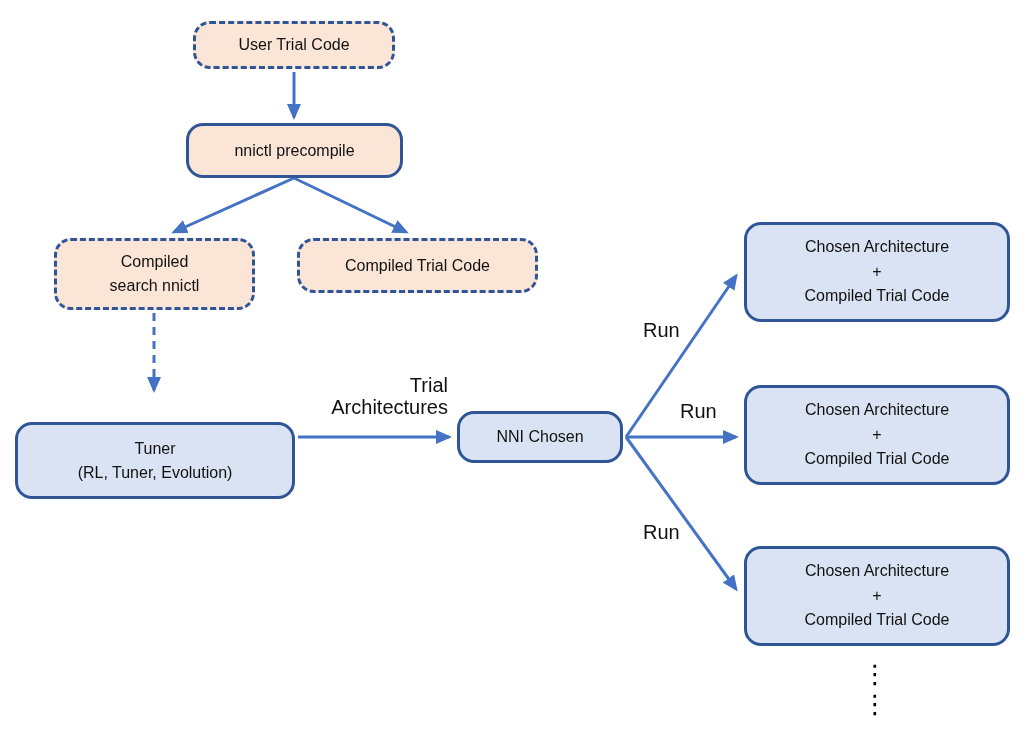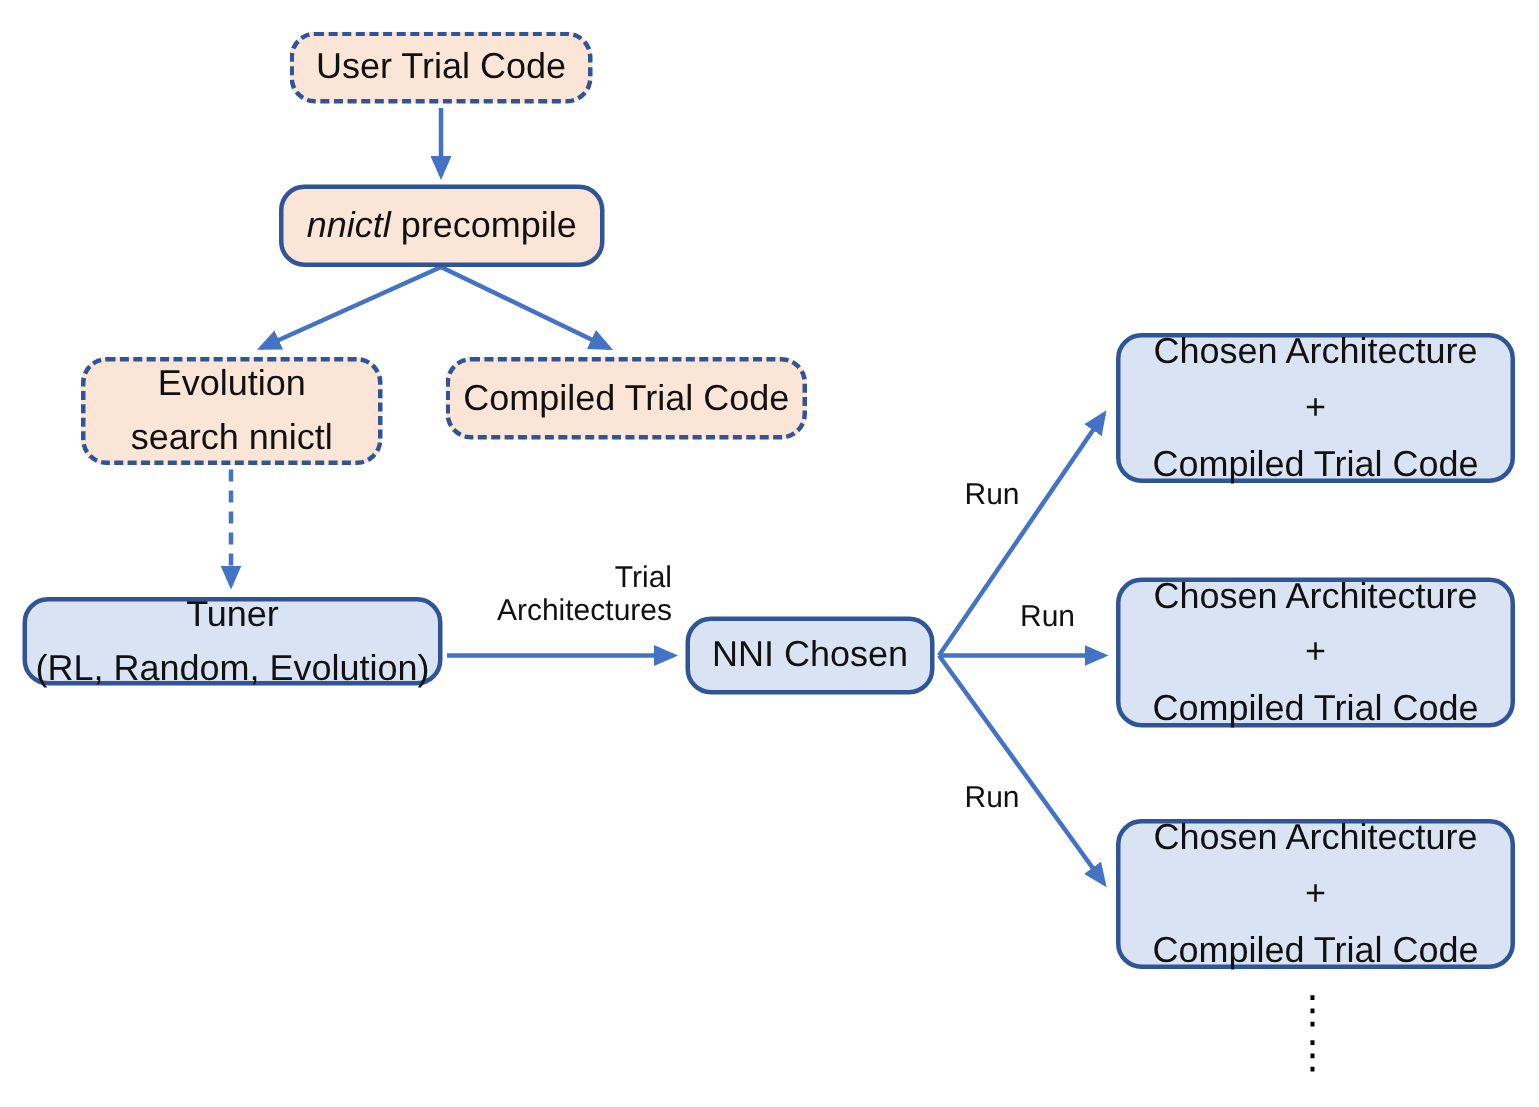--- a/index.html
+++ b/index.html
@@ -13,33 +13,33 @@
   html,body{background:#ffffff}
   body{font-family:"Liberation Sans",sans-serif;color:var(--text)}
   .canvas{position:relative;width:1026px;height:738px;background:#fff;overflow:hidden}
   .arrows{position:absolute;left:0;top:0;width:1026px;height:738px}
   .arrow{stroke:var(--arrow);stroke-width:3;fill:none}
   .arrow.dash{stroke-dasharray:8 6}
   .arrowhead{fill:var(--arrow)}
   .box{
     position:absolute;display:flex;flex-direction:column;
     justify-content:center;align-items:center;text-align:center;
-    font-size:24px;line-height:1.5;color:var(--text);border-radius:17px;
+    font-size:16px;line-height:1.5;color:var(--text);border-radius:17px;
   }
   .peach{background:var(--peach-fill)}
   .blue{background:var(--blue-fill)}
   .solidb{border:3px solid var(--box-border)}
   .dashedb{border:3px dashed var(--box-border)}
   .tri{line-height:1.55}
   .edge-label{position:absolute;font-size:20px;text-align:right;line-height:1.12;color:var(--text)}
   .ellipsis{
     position:absolute;display:flex;flex-direction:column;align-items:center;
     font-size:26px;line-height:1.15;color:#000;font-family:"DejaVu Sans",sans-serif;
   }
-  .italic{font-style:italic}
+  .italic{}
 </style>
 </head>
 <body>
 
 <div class="canvas">
 
   <svg class="arrows" viewBox="0 0 1026 738">
     <defs>
       <marker id="ah" markerUnits="userSpaceOnUse" markerWidth="16" markerHeight="14" refX="13" refY="7" orient="auto">
         <path class="arrowhead" d="M0,0 L16,7 L0,14 Z"></path>
@@ -57,31 +57,31 @@
 
   <div class="box peach dashedb" style="left:193px;top:21px;width:202px;height:48px">
     <span>User Trial Code</span>
   </div>
 
   <div class="box peach solidb" style="left:186px;top:123px;width:217px;height:55px">
     <span><span class="italic">nnictl</span><span> precompile</span></span>
   </div>
 
   <div class="box peach dashedb" style="left:54px;top:238px;width:201px;height:72px">
-    <div>Evolution</div>
+    <div>Compiled</div>
     <div>search nnictl</div>
   </div>
 
   <div class="box peach dashedb" style="left:297px;top:238px;width:241px;height:55px">
     <span>Compiled Trial Code</span>
   </div>
 
-  <div class="box blue solidb" style="left:15px;top:398px;width:280px;height:59px">
+  <div class="box blue solidb" style="left:15px;top:422px;width:280px;height:77px">
     <div>Tuner</div>
-    <div>(RL, Random, Evolution)</div>
+    <div>(RL, Tuner, Evolution)</div>
   </div>
 
   <div class="box blue solidb" style="left:457px;top:411px;width:166px;height:52px">
     <span>NNI Chosen</span>
   </div>
 
   <div class="box blue solidb tri" style="left:744px;top:222px;width:266px;height:100px">
     <div>Chosen Architecture</div>
     <div>+</div>
     <div>Compiled Trial Code</div>

